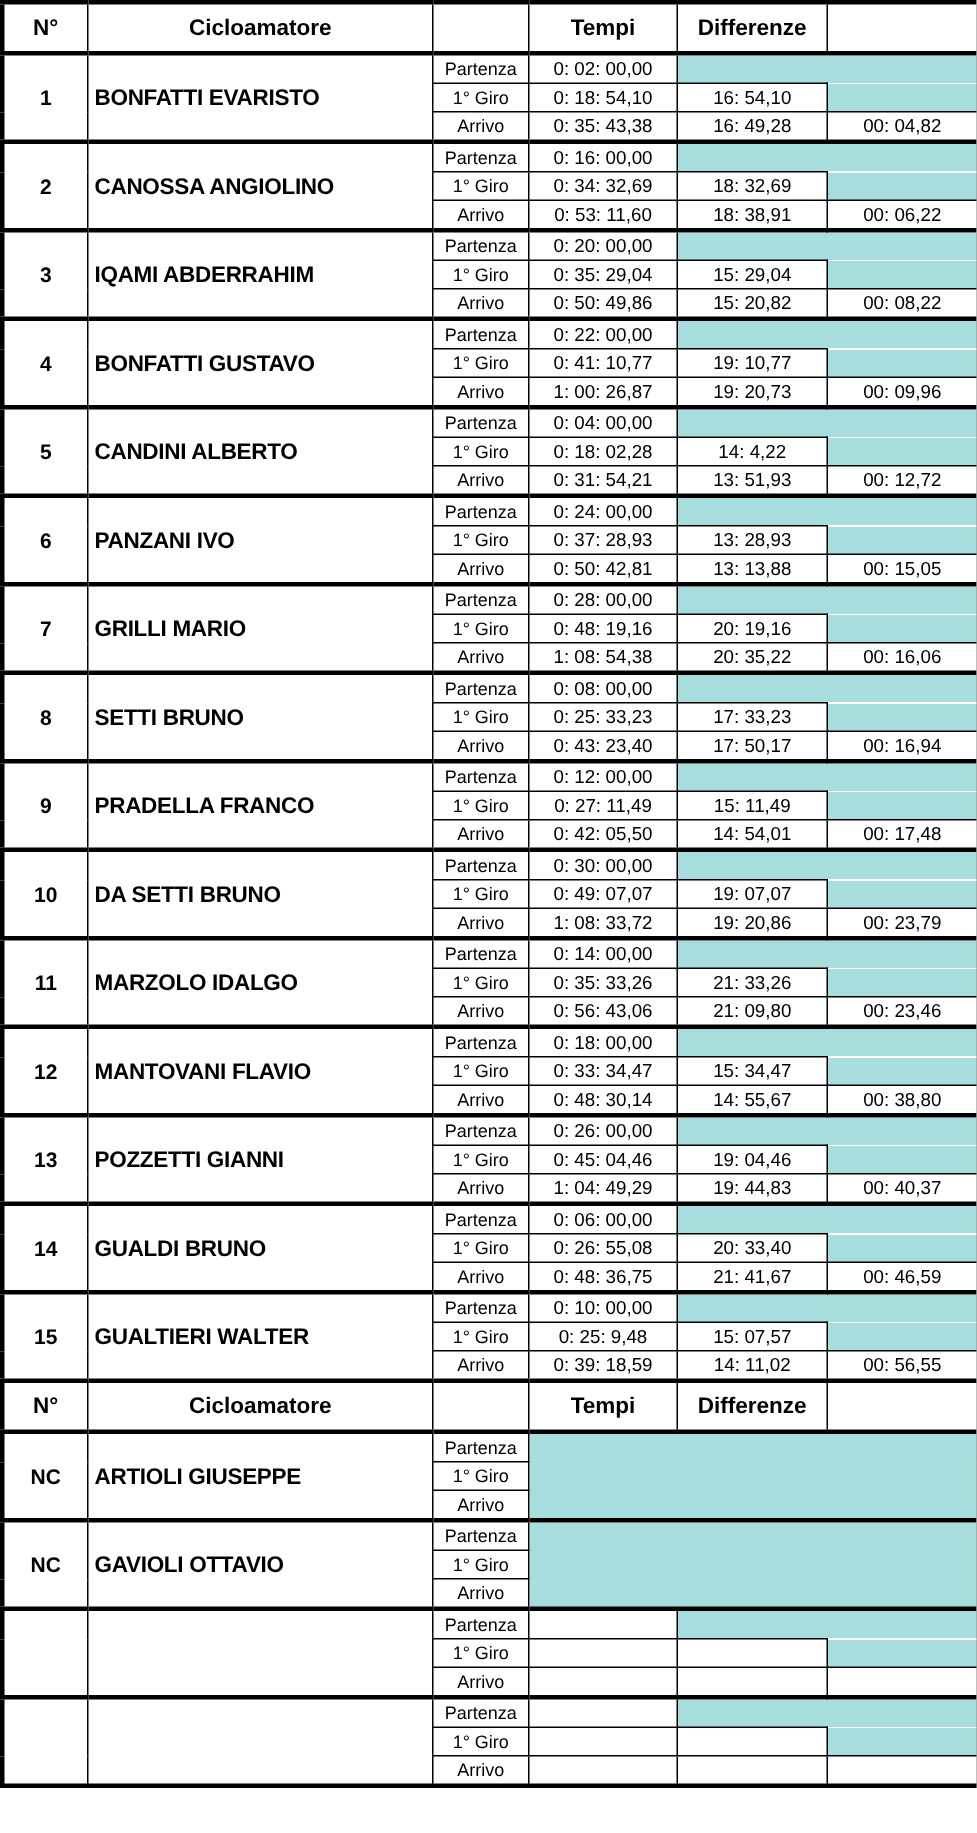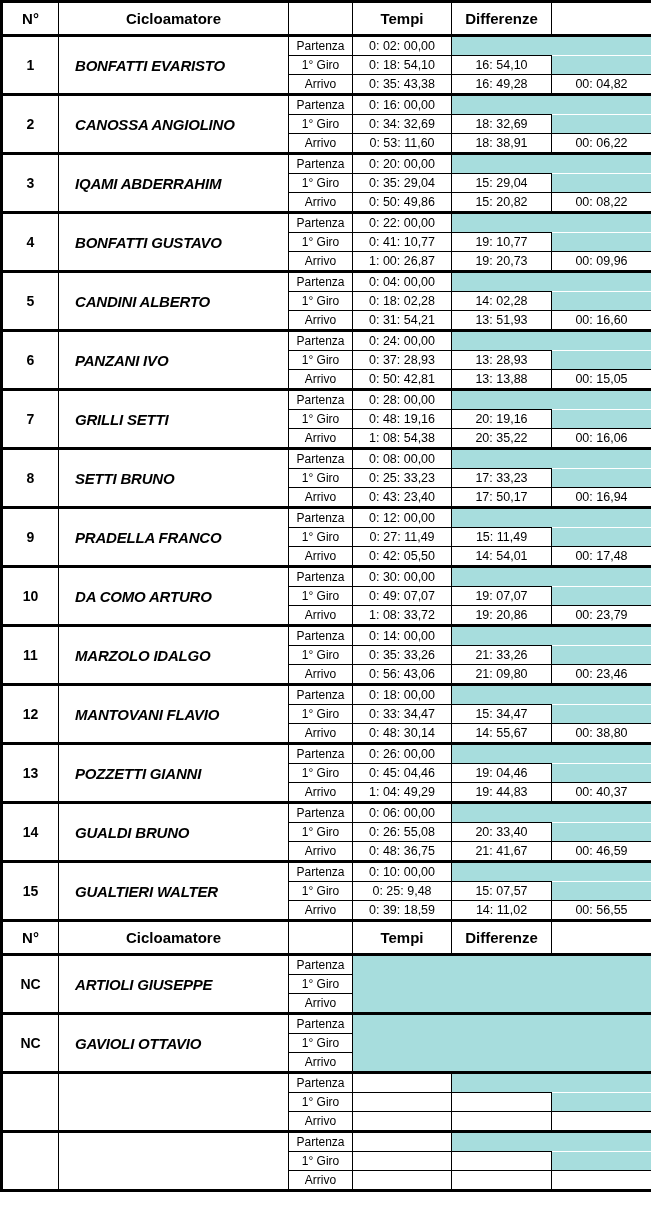--- a/index.html
+++ b/index.html
@@ -39,23 +39,22 @@
     border-bottom: 3px solid #000;
   }
   td.num {
     font-weight: bold;
     font-size: 14px;
   }
   td.name {
     font-weight: bold;
     font-size: 15px;
     text-align: left;
-    padding-left: 16px;
+    padding-left: 4px;
     letter-spacing: -0.2px;
-    font-style: italic;
   }
   td.phase {
     font-size: 12px;
   }
   td.val {
     font-size: 12.5px;
   }
   td.teal {
     background: var(--teal, #a7dddd);
     border: 0 solid #000;
@@ -173,28 +172,28 @@
   <tr class="block-top">
     <td class="num" rowspan="3">5</td>
     <td class="name" rowspan="3">CANDINI ALBERTO</td>
     <td class="phase">Partenza</td>
     <td class="val">0: 04: 00,00</td>
     <td class="teal" colspan="2"></td>
   </tr>
   <tr>
     <td class="phase">1° Giro</td>
     <td class="val">0: 18: 02,28</td>
-    <td class="val">14: 02,28</td>
+    <td class="val">14: 4,22</td>
     <td class="teal"></td>
   </tr>
   <tr>
     <td class="phase">Arrivo</td>
     <td class="val">0: 31: 54,21</td>
     <td class="val">13: 51,93</td>
-    <td class="val">00: 16,60</td>
+    <td class="val">00: 12,72</td>
   </tr>
 
   <tr class="block-top">
     <td class="num" rowspan="3">6</td>
     <td class="name" rowspan="3">PANZANI IVO</td>
     <td class="phase">Partenza</td>
     <td class="val">0: 24: 00,00</td>
     <td class="teal" colspan="2"></td>
   </tr>
   <tr>
@@ -205,21 +204,21 @@
   </tr>
   <tr>
     <td class="phase">Arrivo</td>
     <td class="val">0: 50: 42,81</td>
     <td class="val">13: 13,88</td>
     <td class="val">00: 15,05</td>
   </tr>
 
   <tr class="block-top">
     <td class="num" rowspan="3">7</td>
-    <td class="name" rowspan="3">GRILLI SETTI</td>
+    <td class="name" rowspan="3">GRILLI MARIO</td>
     <td class="phase">Partenza</td>
     <td class="val">0: 28: 00,00</td>
     <td class="teal" colspan="2"></td>
   </tr>
   <tr>
     <td class="phase">1° Giro</td>
     <td class="val">0: 48: 19,16</td>
     <td class="val">20: 19,16</td>
     <td class="teal"></td>
   </tr>
@@ -265,21 +264,21 @@
   </tr>
   <tr>
     <td class="phase">Arrivo</td>
     <td class="val">0: 42: 05,50</td>
     <td class="val">14: 54,01</td>
     <td class="val">00: 17,48</td>
   </tr>
 
   <tr class="block-top">
     <td class="num" rowspan="3">10</td>
-    <td class="name" rowspan="3">DA COMO ARTURO</td>
+    <td class="name" rowspan="3">DA SETTI BRUNO</td>
     <td class="phase">Partenza</td>
     <td class="val">0: 30: 00,00</td>
     <td class="teal" colspan="2"></td>
   </tr>
   <tr>
     <td class="phase">1° Giro</td>
     <td class="val">0: 49: 07,07</td>
     <td class="val">19: 07,07</td>
     <td class="teal"></td>
   </tr>

